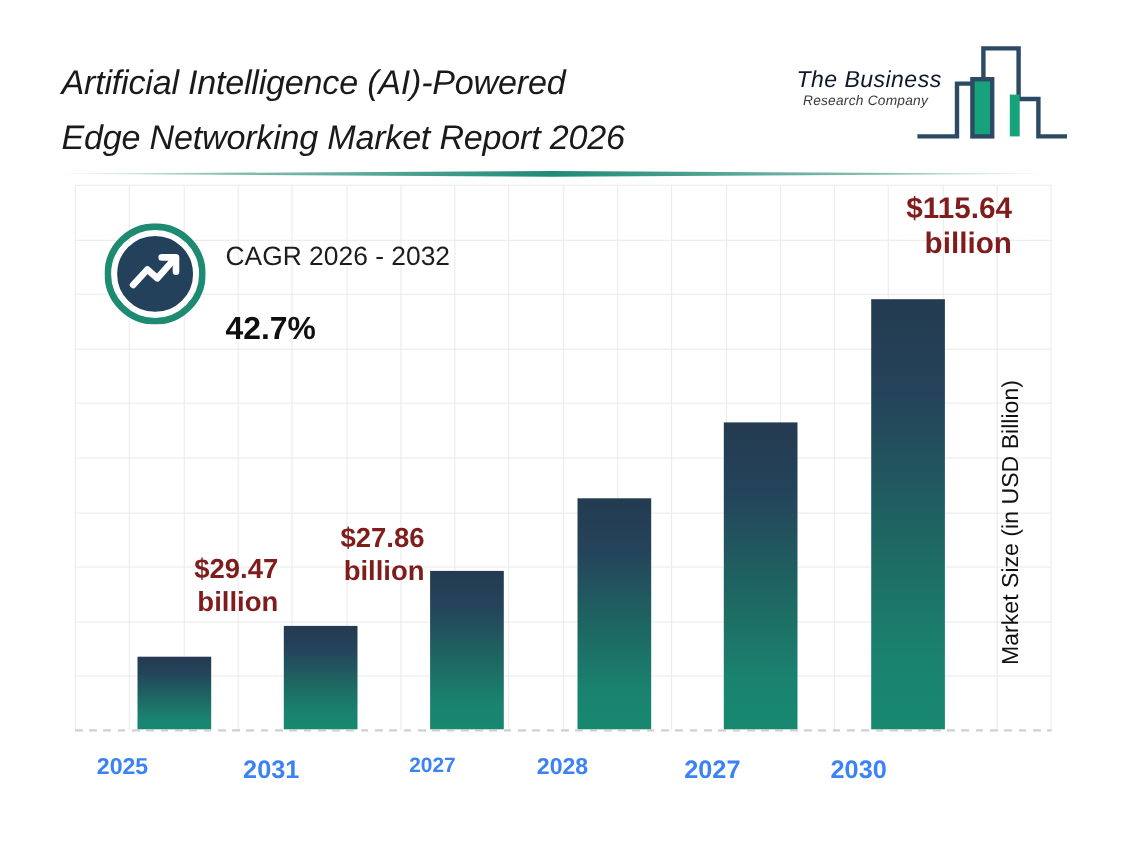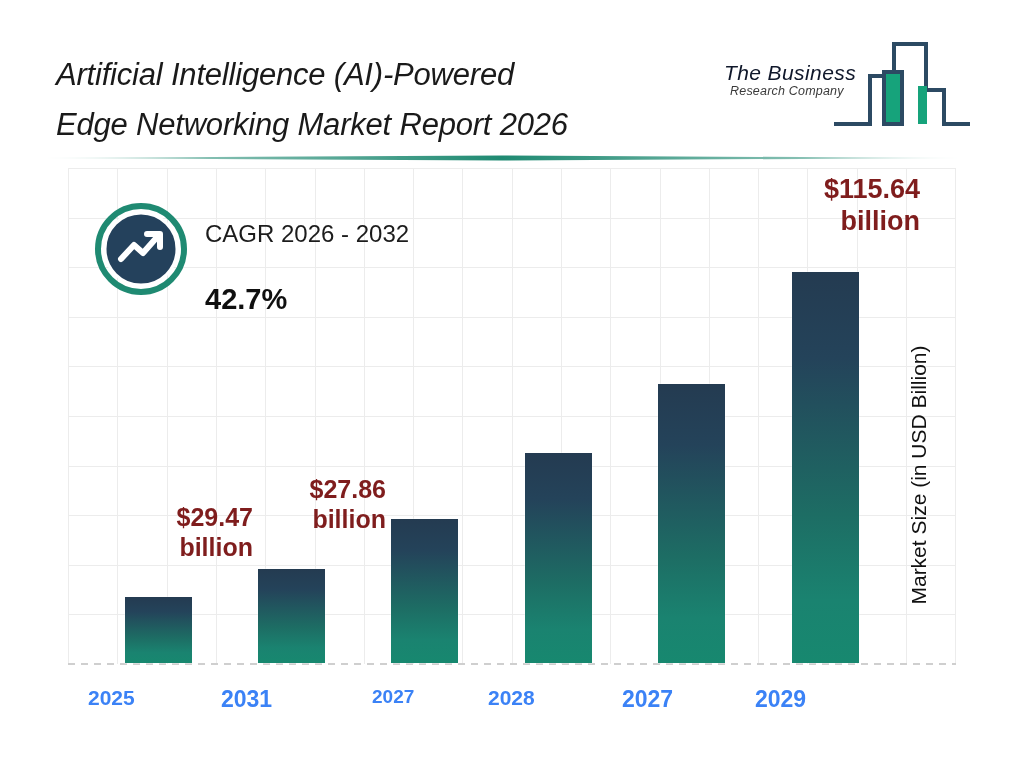--- a/index.html
+++ b/index.html
@@ -279,21 +279,21 @@
       <div class="bar-value" style="font-size: 27px; width: 190px; left: 730px; top: 174px;">$115.64
 billion</div>
     </div>
 
   <div id="x-ticks-layer">
       <div class="x-tick" style="width: 140px; left: 88px; top: 686px; font-size: 21px;">2025</div>
       <div class="x-tick" style="width: 140px; left: 221px; top: 686px; font-size: 23px;">2031</div>
       <div class="x-tick" style="width: 140px; left: 372px; top: 686px; font-size: 19px;">2027</div>
       <div class="x-tick" style="width: 140px; left: 488px; top: 686px; font-size: 21px;">2028</div>
       <div class="x-tick" style="width: 140px; left: 622px; top: 686px; font-size: 23px;">2027</div>
-      <div class="x-tick" style="width: 140px; left: 755px; top: 686px; font-size: 23px;">2029</div>
+      <div class="x-tick" style="width: 140px; left: 755px; top: 686px; font-size: 23px;">2030</div>
     </div>
 
   <div id="y-axis-title">
     <span id="y-axis-title-inner">Market Size (in USD Billion)</span>
   </div>
 
   <div id="cagr-callout">
     <svg id="cagr-badge-icon" viewBox="0 0 92 92">
       <circle cx="46" cy="46" r="43" fill="none" stroke="#1f8a72" stroke-width="6"></circle>
       <circle cx="46" cy="46" r="36" fill="#24415c"></circle>

